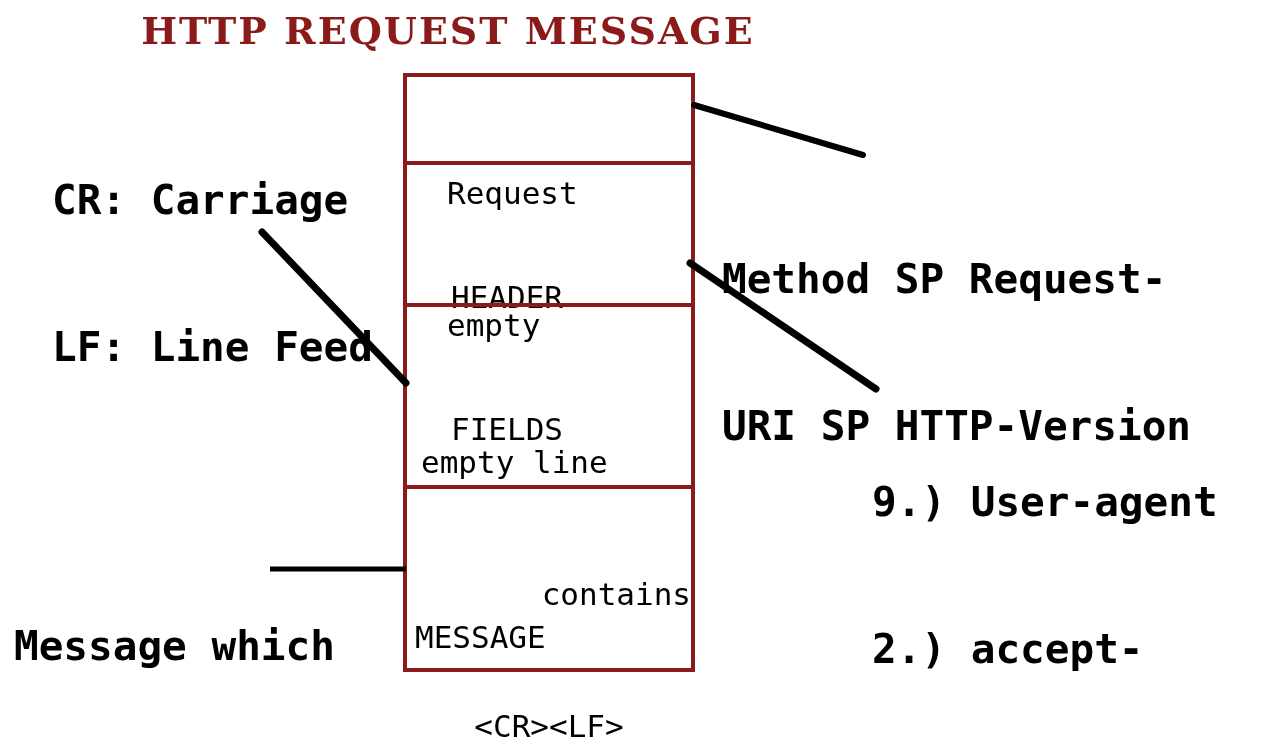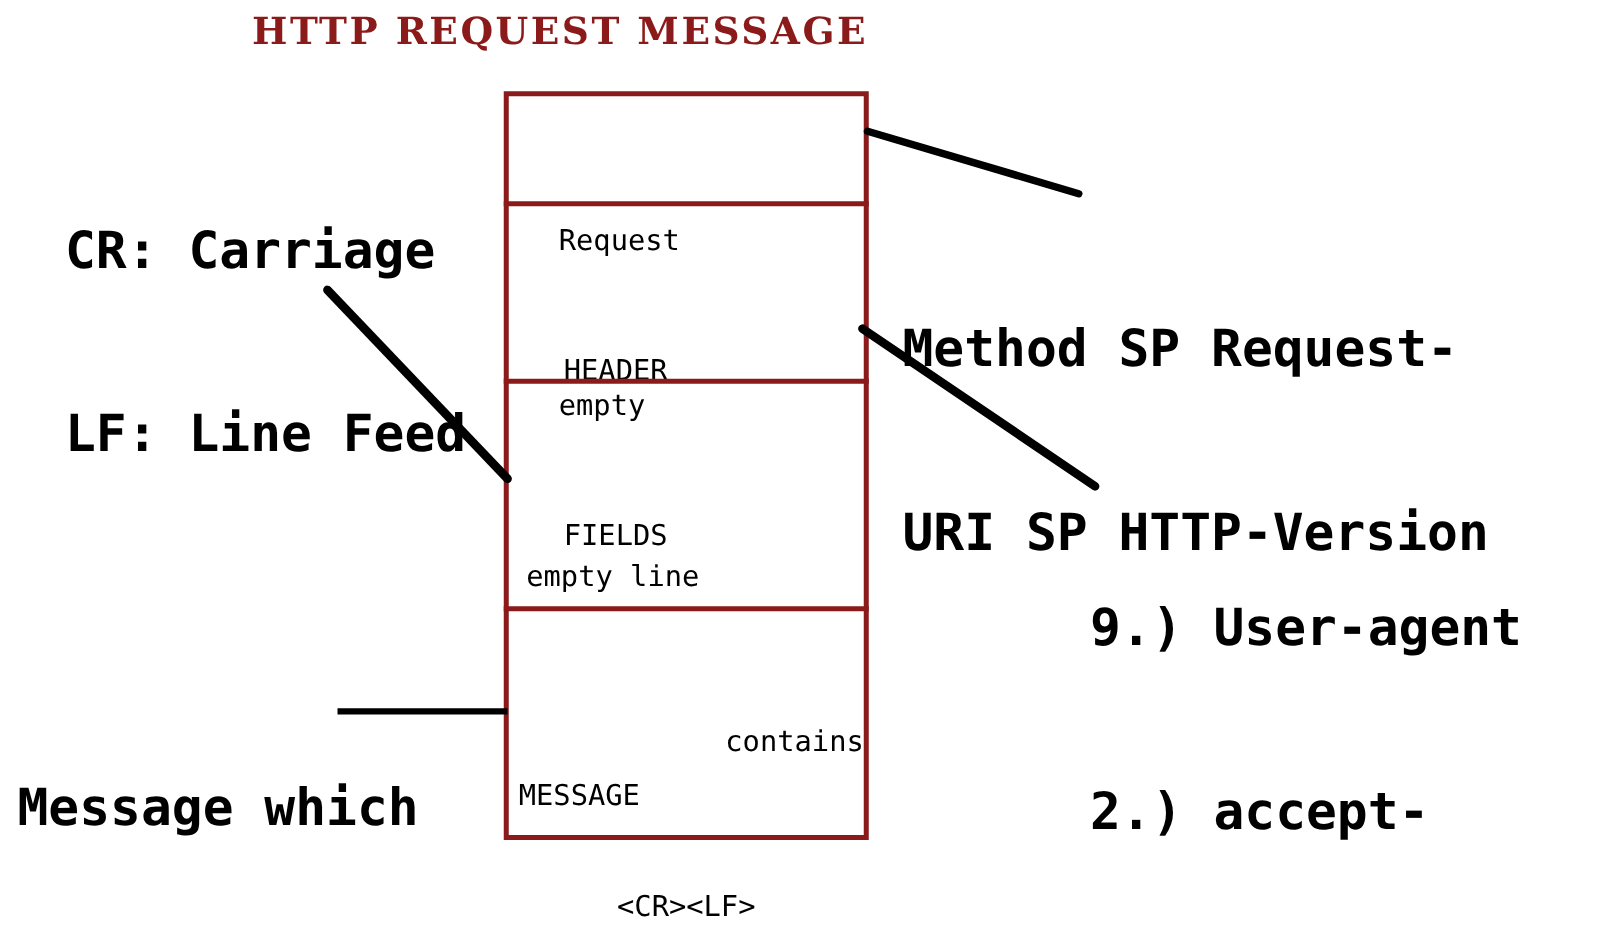--- a/index.html
+++ b/index.html
@@ -20,21 +20,21 @@
 
   
   #title {
     position: absolute;
     left: 0;
     top: 8px;
     width: 1116px;
     text-align: center;
     font-family: "DejaVu Serif", "Liberation Serif", serif;
     font-weight: bold;
-    font-size: 30px;
+    font-size: 38px;
     letter-spacing: 2px;
     color: #8b1a1a;
     white-space: pre;
   }
   
   #title > span { position: relative; left: -110px; }
 
   
   #msg-box {
     position: absolute;
@@ -45,21 +45,21 @@
     box-sizing: border-box;
     border: 4px solid #8b1a1a;
     background: #ffffff;
   }
   .seg {
     position: absolute;
     left: 0;
     width: 100%;
     box-sizing: border-box;
     color: #000000;
-    font-size: 23px;
+    font-size: 31px;
     line-height: 44px;
     white-space: pre;
   }
   .seg-rule {
     position: absolute;
     left: -4px;
     width: 292px;
     height: 4px;
     background: #8b1a1a;
   }

